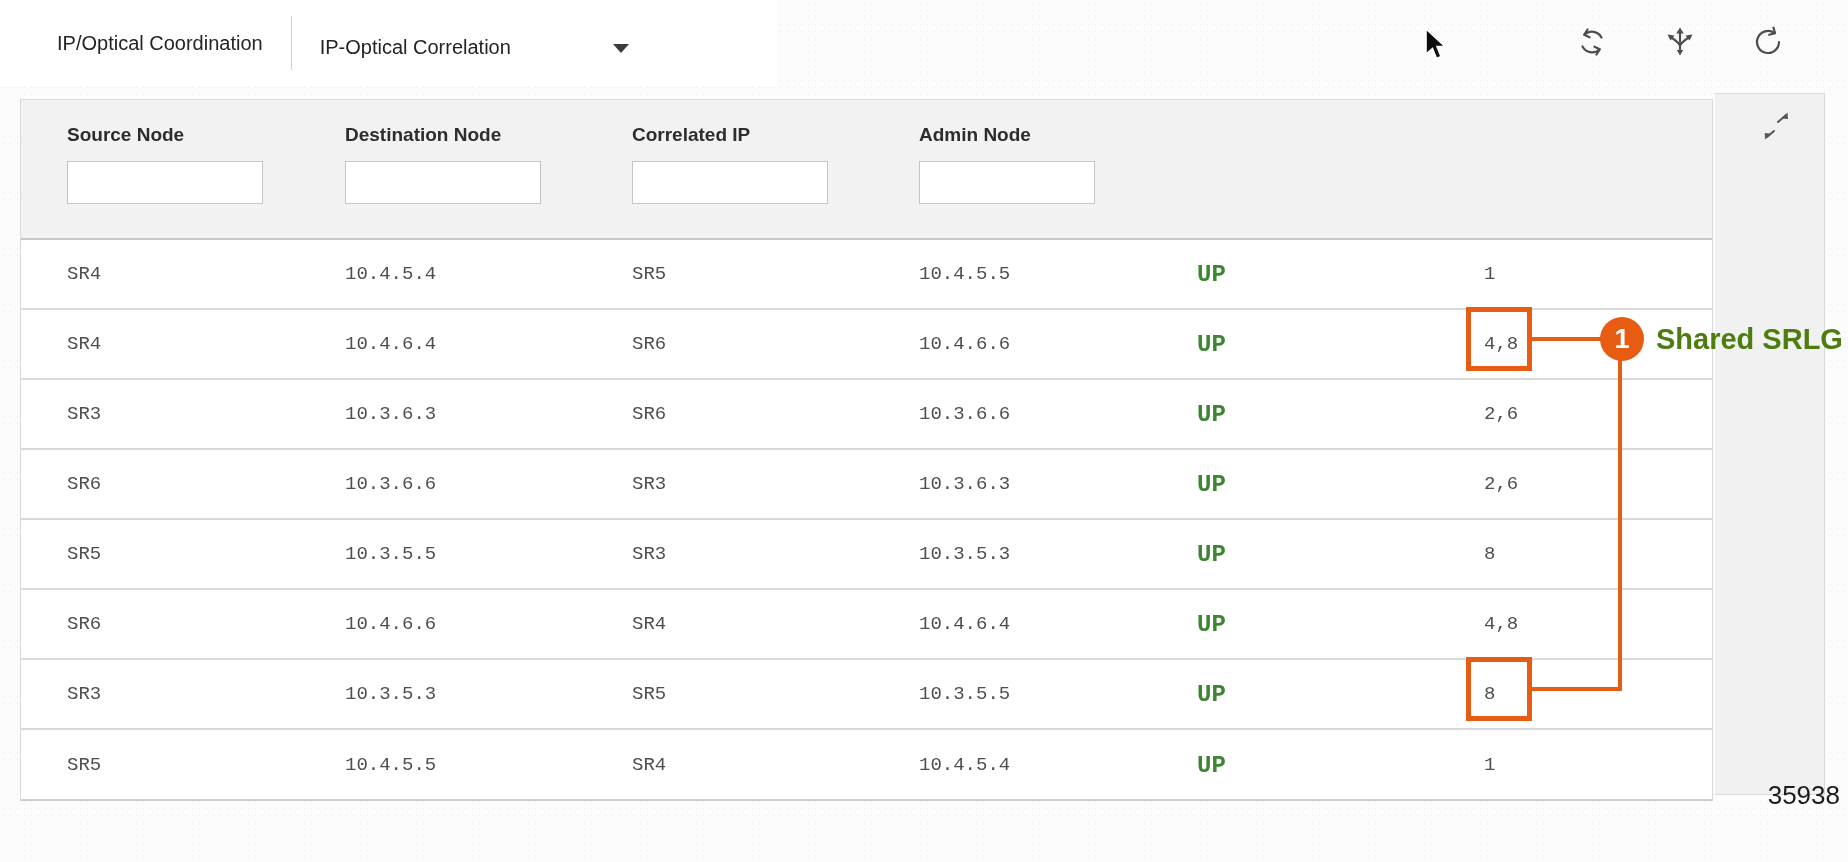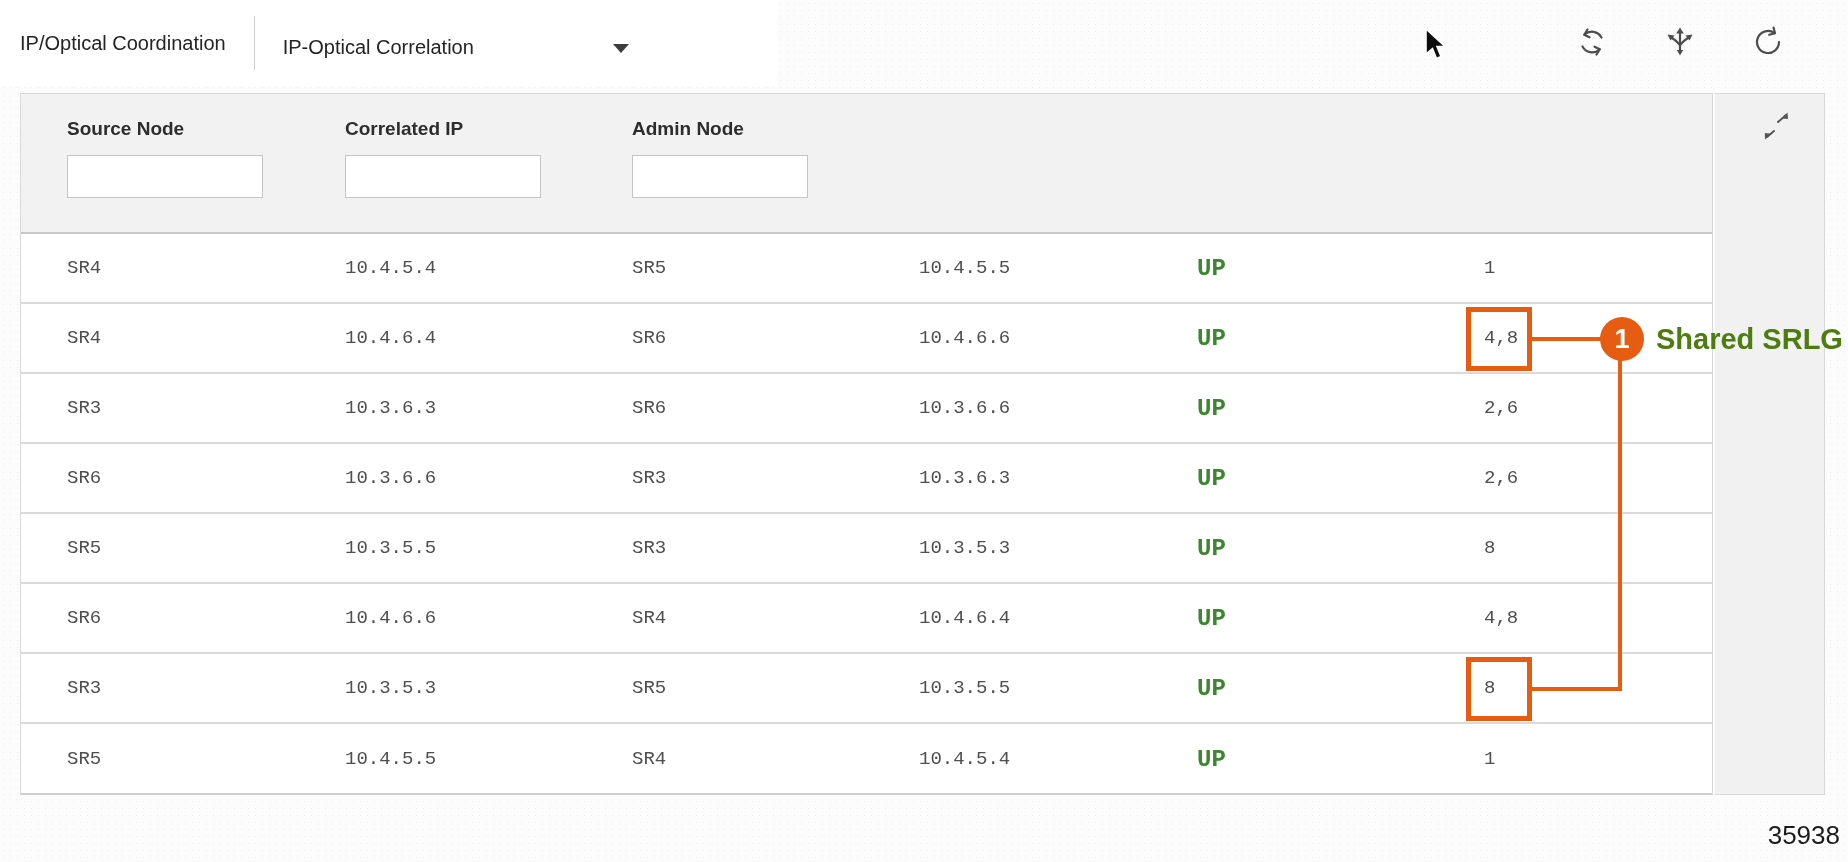--- a/index.html
+++ b/index.html
@@ -12,21 +12,21 @@
     overflow:hidden;
     position:relative;
   }
   .stage { position:absolute; inset:0; }
 
   
   .topbar {
     position:absolute; left:0; top:0; width:777px; height:86px;
     background:#ffffff; display:flex; align-items:center;
   }
-  .topbar-title { padding-left:20px; font-size:20px; color:#242424; white-space:nowrap; }
+  .topbar-title { padding-left:28px; font-size:20px; color:#242424; white-space:nowrap;margin-left:29px; }
   .topbar-divider { width:1px; height:54px; background:#cfcfcf; margin:0 0 0 28px; }
   .view-dropdown {
     flex:1; height:100%; display:flex; align-items:center; cursor:pointer;
     padding-left:28px; position:relative;margin-top:8px;
   }
   .view-dropdown-value { font-size:20px; color:#242424; }
   .caret-down {
     position:absolute; right:148px; top:40px;
     width:0; height:0; border-left:8px solid transparent; border-right:8px solid transparent;
     border-top:9px solid #3c3c3c;
@@ -36,21 +36,21 @@
   .toolbar { position:absolute; top:22px; left:1572px; display:flex; gap:48px; }
   .icon-btn { width:40px; height:40px; background:transparent; border:none; cursor:pointer;
     display:flex; align-items:center; justify-content:center; }
   .icon-btn svg { display:block; }
 
   .cursor { position:absolute; left:1424px; top:28px; }
 
   
   .grid-cols { display:grid; grid-template-columns:278px 287px 287px 278px 287px 1fr; }
   .table {
-    position:absolute; left:20px; top:93px; width:1693px; height:702px;
+    position:absolute; left:20px; top:99px; width:1693px; height:702px;
     background:#ffffff; border:1px solid #d9d9d9; border-bottom:2px solid #cfcfcf;
   }
   .thead { height:140px; background:#f2f2f2; border-bottom:2px solid #c8c8c8; }
   .th-cell { padding:24px 0 0 46px; }
   .th-label { font-size:19px; font-weight:700; color:#2d2d2d; display:block; white-space:nowrap; }
   .filter-input {
     margin-top:15px; width:196px; height:43px;
     border:1px solid #c5c5c5; background:#ffffff; font-size:17px; padding:0 8px;
     font-family:"Liberation Sans", sans-serif;
   }
@@ -81,21 +81,21 @@
   .ann-badge {
     position:absolute; left:1600px; top:317px; width:44px; height:44px; border-radius:50%;
     background:#e65c13; color:#ffffff; font-size:27px; font-weight:700;
     display:flex; align-items:center; justify-content:center;
   }
   .ann-label {
     position:absolute; left:1656px; top:317px; height:44px; line-height:44px;
     color:#4d7c0f; font-size:29px; font-weight:700; white-space:nowrap;
   }
 
-  .figure-number { position:absolute; right:8px; top:820px; font-size:26px; color:#1c1c1c; }
+  .figure-number { position:absolute; right:8px; top:780px; font-size:26px; color:#1c1c1c; }
 </style>
 </head>
 <body>
 
 <div class="stage">
 
   <div class="topbar">
     <div class="topbar-title">IP/Optical Coordination</div>
     <div class="topbar-divider"></div>
     <div class="view-dropdown">
@@ -144,20 +144,24 @@
     </svg>
   </div>
 
   <div class="table">
     <div class="thead grid-cols">
       <div class="th-cell">
         <span class="th-label">Source Node</span>
         <input class="filter-input" value="" style="">
       </div>
       <div class="th-cell">
+        <span class="th-label">Destination Node</span>
+        <input class="filter-input" value="" style="">
+      </div>
+      <div class="th-cell">
         <span class="th-label">Correlated IP</span>
         <input class="filter-input" value="" style="">
       </div>
       <div class="th-cell">
         <span class="th-label">Admin Node</span>
         <input class="filter-input" value="" style="">
       </div>
     </div>
 
     <div class="tbody">

